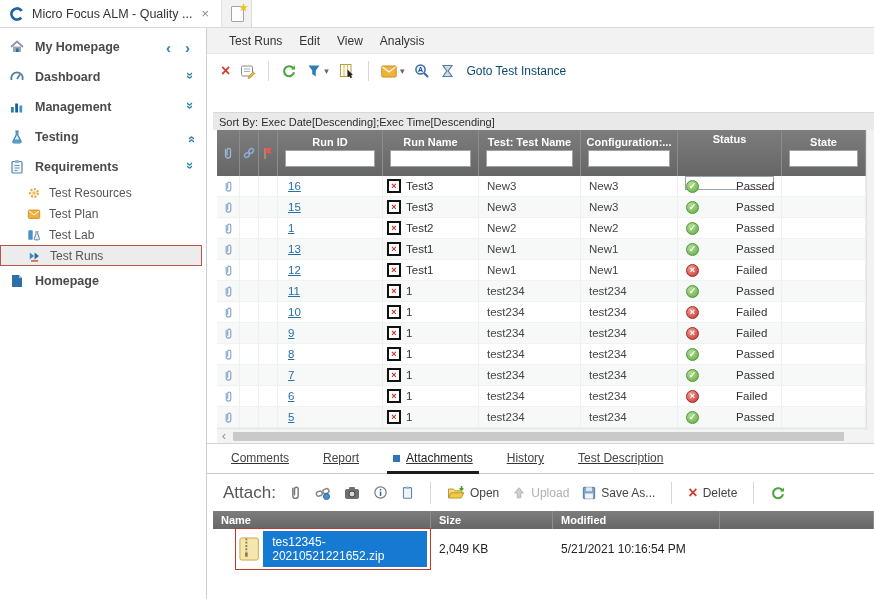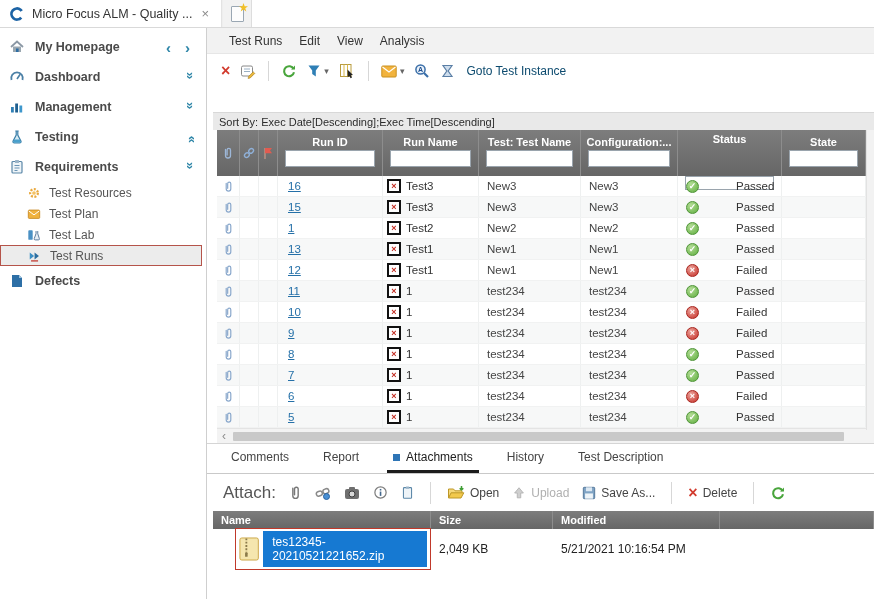--- a/index.html
+++ b/index.html
@@ -72,21 +72,21 @@
   .status-dot[data-status="Failed"]::before { content:"×"; }
   .st-txt { margin-left:6px; color:#333; }
 
   .hscroll { flex:0 0 13px; display:flex; align-items:center; background:#f3f3f3; border-top:1px solid #e4e4e4; }
   .hs-arrow { width:14px; color:#8b8b8b; font-size:12px; display:flex; align-items:center; justify-content:center; }
   .hs-track { flex:1; height:11px; position:relative; }
   .hs-thumb { position:absolute; left:2px; top:1px; height:9px; width:95%; background:#c9c9c9; border-radius:1px; }
 
   
   .bottom { flex:1; border-top:1px solid #d5d5d5; display:flex; flex-direction:column; min-height:0; }
-  .btabs { flex:0 0 30px; display:flex; align-items:flex-start; gap:30px; padding-left:22px; border-bottom:1px solid #c9c9c9; }
+  .btabs { flex:0 0 30px; display:flex; align-items:flex-end; gap:30px; padding-left:22px; border-bottom:1px solid #c9c9c9;text-decoration:underline; }
   .btab { font-size:12px; color:#444; padding:6px 2px 8px; position:relative; }
   .btab.sel { display:flex; align-items:center; gap:6px; color:#222; }
   .btab.sel::after { content:""; position:absolute; left:-4px; right:-4px; bottom:-1px; height:3px; background:#1c1c1c; }
   .tab-marker { width:7px; height:7px; background:#2e75b6; }
 
   .attachbar { flex:0 0 37px; display:flex; align-items:center; gap:13px; padding-left:16px; }
   .ab-label { font-size:17px; color:#555; }
   .abtn { display:flex; align-items:center; gap:5px; font-size:12px; color:#444; }
   .abtn.disabled { color:#b0b0b0; }
   .asep { width:1px; height:22px; background:#d7d7d7; margin:0 3px; }
@@ -222,21 +222,21 @@
         </span>
         <span class="lbl">Test Runs</span>
       </div>
       <div class="side-row">
         <span class="side-ico">
           <svg width="16" height="16" viewBox="0 0 16 16">
               <path d="M3 2 h7 l3 3 v9 H3 z" fill="#2d6fa6"></path>
               <path d="M10 2 v3 h3 z" fill="#9cc1dd"></path>
             </svg>
         </span>
-        <span class="lbl">Defects</span>
+        <span class="lbl">Homepage</span>
       </div>
     </div>
 
     <div class="main">
 
       <div class="menubar">
         <span>Test Runs</span>
         <span>Edit</span>
         <span>View</span>
         <span>Analysis</span>

